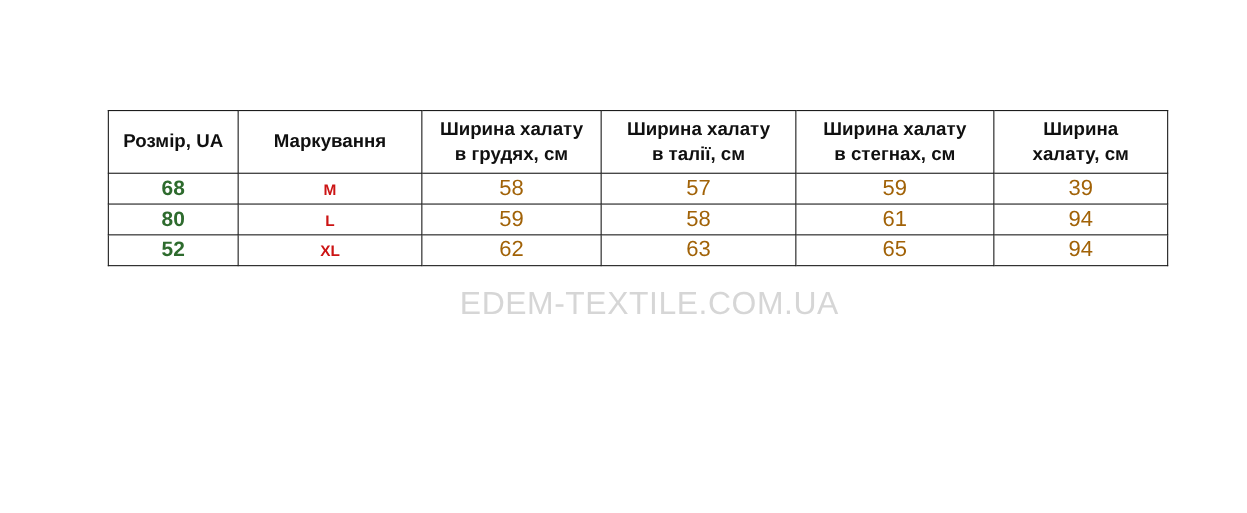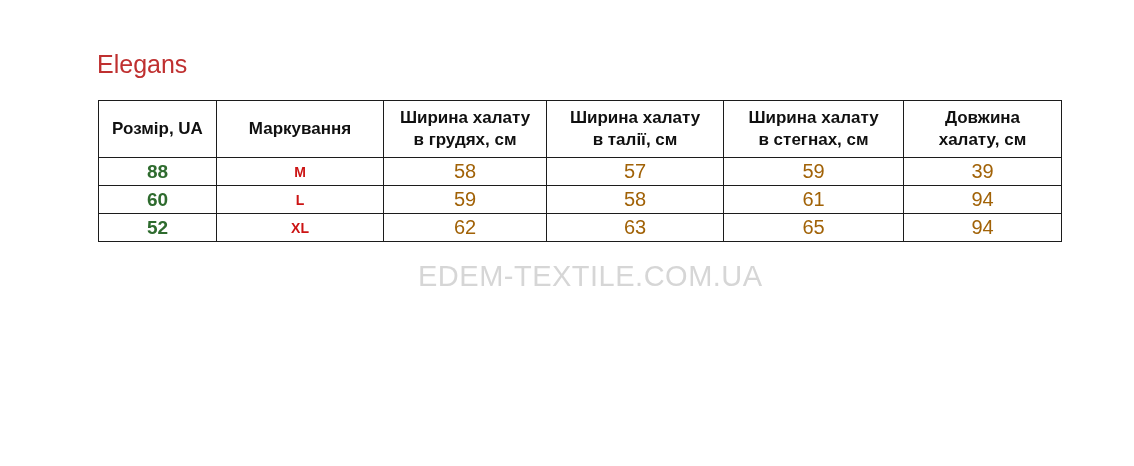--- a/index.html
+++ b/index.html
@@ -80,56 +80,55 @@
     color: #a16207;
   }
 </style>
 </head>
 <body>
 
 <div class="canvas">
 
   <div class="watermark">EDEM-TEXTILE.COM.UA</div>
 
-  <div class="brand-title">Elegans</div>
 
   <table class="size-chart">
     <colgroup>
       <col style="width:118px">
       <col style="width:167px">
       <col style="width:163px">
       <col style="width:177px">
       <col style="width:180px">
       <col style="width:158px">
     </colgroup>
     <thead>
       <tr>
         <th>Розмір, UA</th>
         <th>Маркування</th>
         <th>Ширина халату
 в грудях, см</th>
         <th>Ширина халату
 в талії, см</th>
         <th>Ширина халату
 в стегнах, см</th>
-        <th>Довжина
+        <th>Ширина
 халату, см</th>
       </tr>
     </thead>
     <tbody>
       <tr>
-        <td class="cell-size">88</td>
+        <td class="cell-size">68</td>
         <td class="cell-marking">M</td>
         <td class="cell-value">58</td>
         <td class="cell-value">57</td>
         <td class="cell-value">59</td>
         <td class="cell-value">39</td>
       </tr>
       <tr>
-        <td class="cell-size">60</td>
+        <td class="cell-size">80</td>
         <td class="cell-marking">L</td>
         <td class="cell-value">59</td>
         <td class="cell-value">58</td>
         <td class="cell-value">61</td>
         <td class="cell-value">94</td>
       </tr>
       <tr>
         <td class="cell-size">52</td>
         <td class="cell-marking">XL</td>
         <td class="cell-value">62</td>

